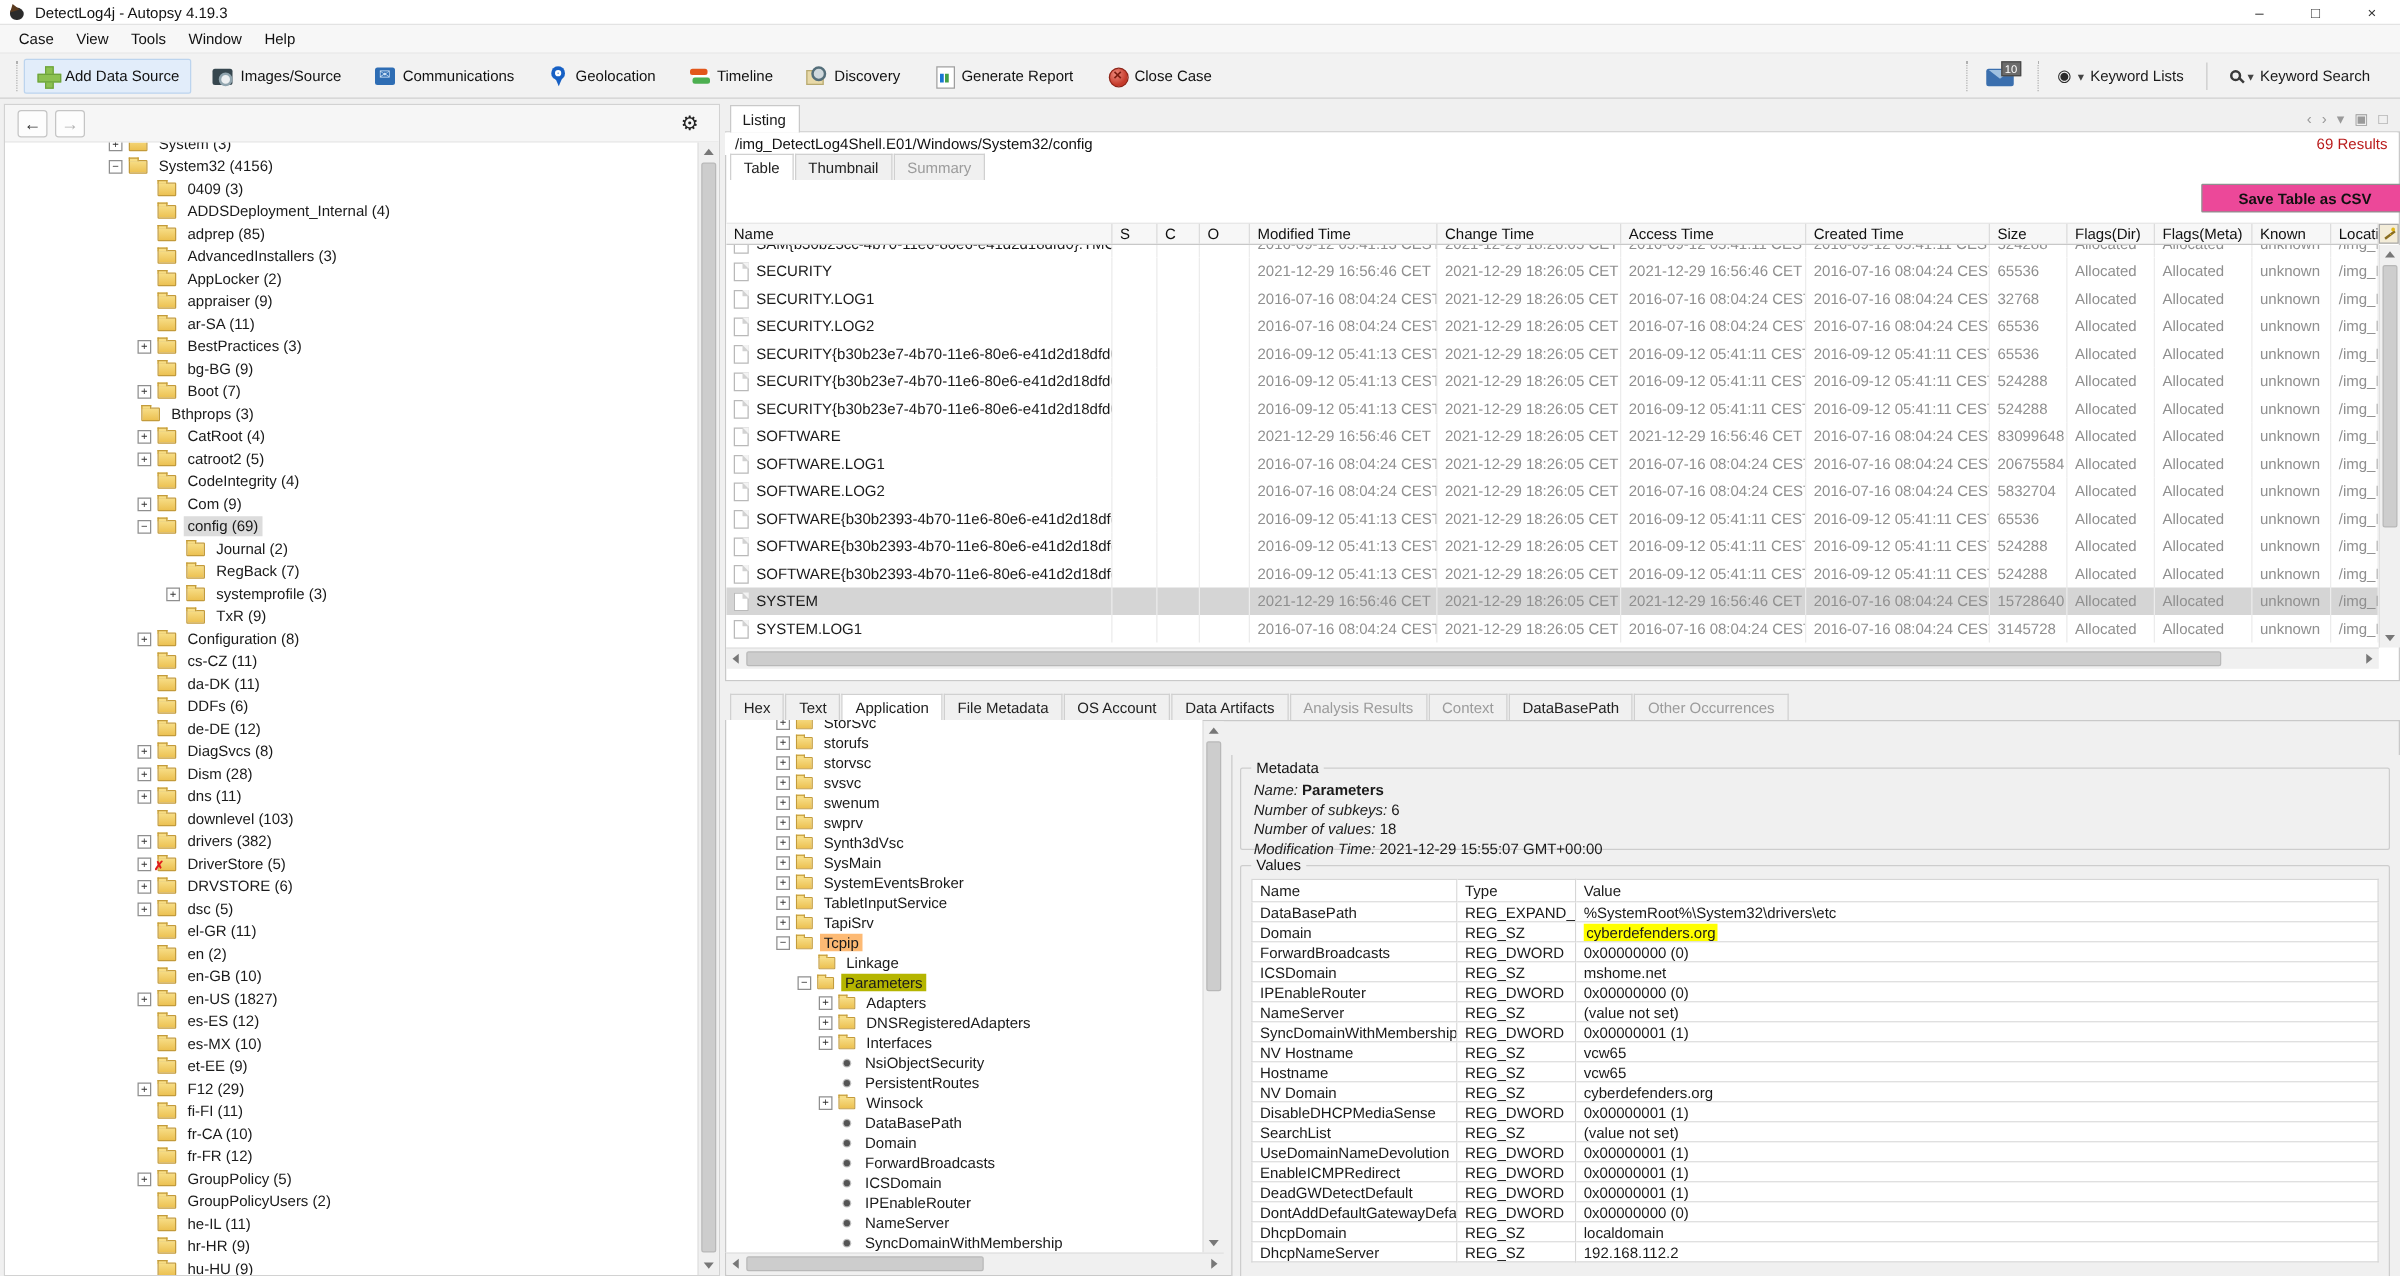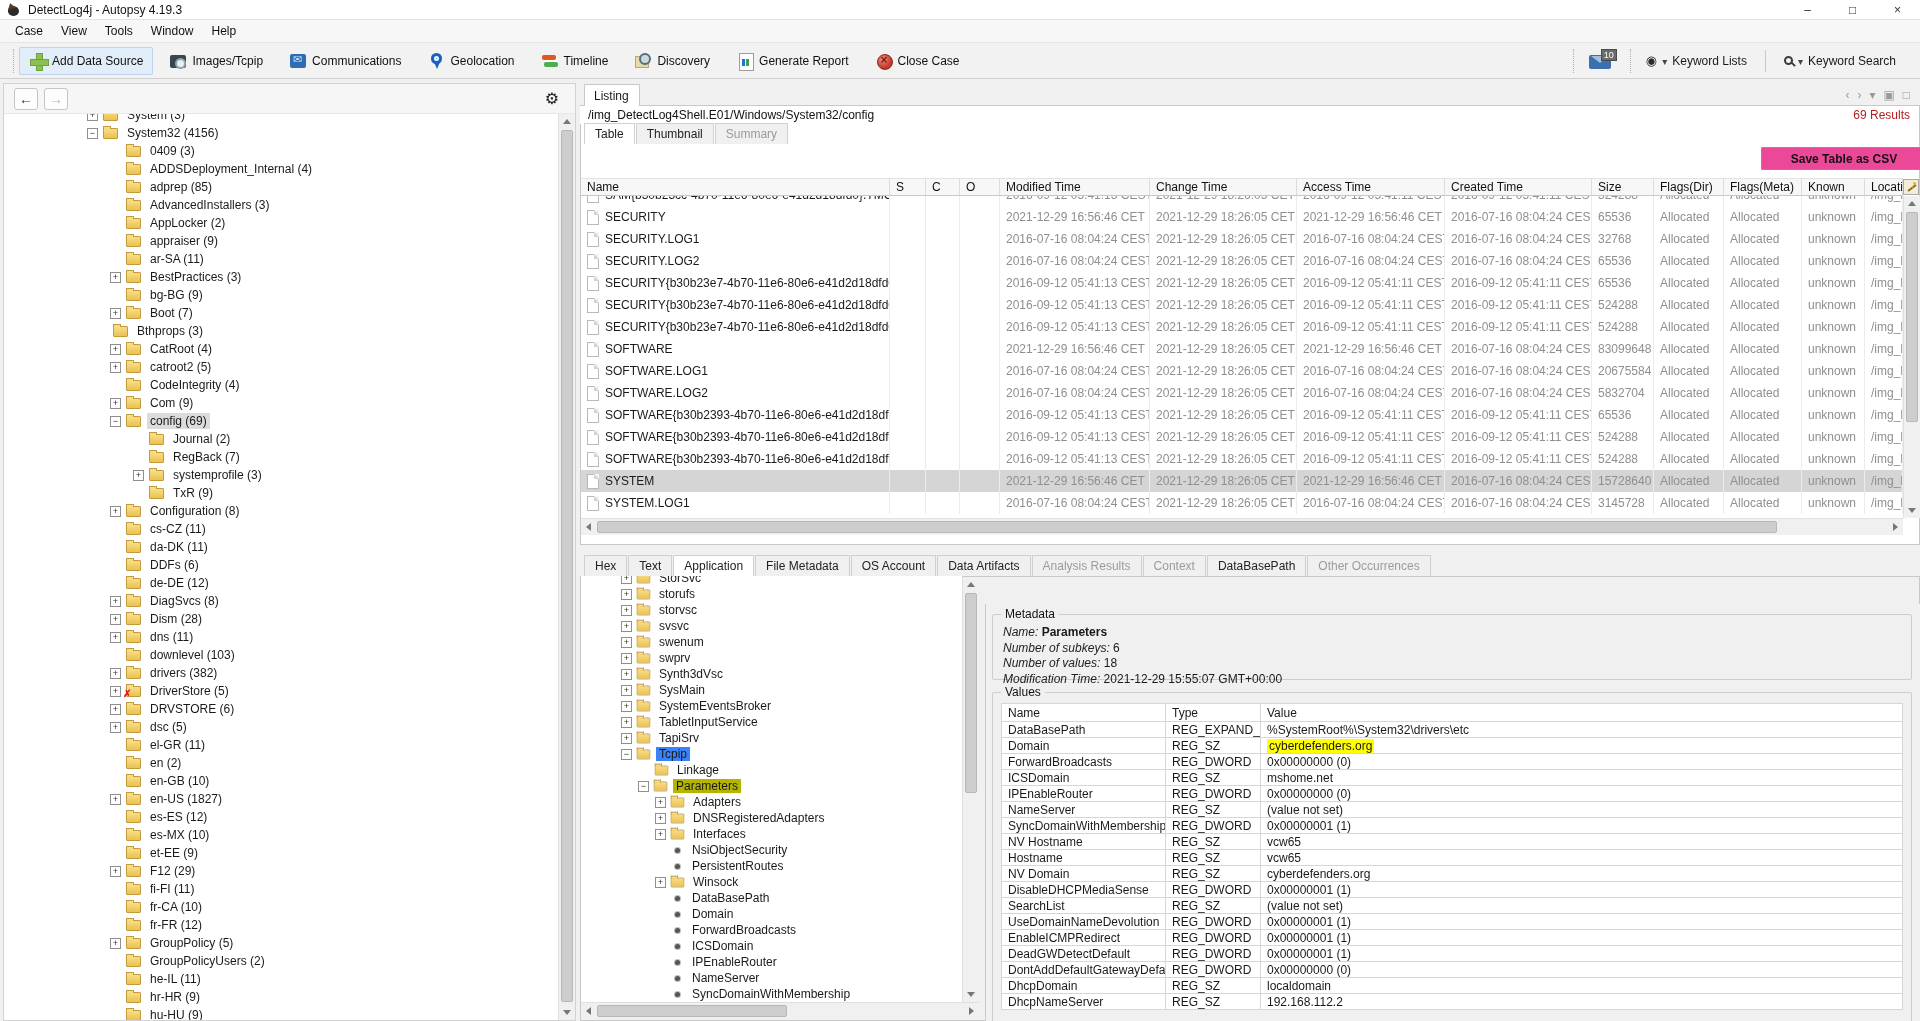--- a/index.html
+++ b/index.html
@@ -120,21 +120,21 @@
   .colchooser::after { content:""; position:absolute; right:2px; top:2px; width:3px; height:3px; background:#e2b717; border-radius:50%; box-shadow:-2px 4px 0 -1px #e2b717; }
   
   #viewer-tabs { left:584px; top:552px; height:24px; }
   #viewer-body { position:absolute; left:580px; top:576px; width:1340px; height:445px; background:#f0f0f0; border:1px solid #c9c9c9; border-top:1px solid #c9c9c9; }
   #reg-tree { position:absolute; left:580px; top:576px; width:382px; height:426px; background:#fff; overflow:hidden; border-left:1px solid #c9c9c9; }
   .rrow { height:16px; display:flex; align-items:center; white-space:nowrap; }
   .rrow .exp { margin-right:4px; }
   .rrow .folder { transform:scale(0.9); margin-right:5px; }
   .dot-icon { width:5px; height:5px; border-radius:50%; background:#555; box-shadow:0 0 0 1px #bdbdbd; flex:none; margin:0 9px 0 4px; }
   .rlabel { padding:0 3px; }
-  .rlabel.hl-yellow { background:#3b82f6; }
+  .rlabel.hl-yellow { background:#fdba74; }
   .rlabel.hl-selected { background:#b5b500; }
   
   #meta-panel { position:absolute; left:985px; top:560px; width:935px; height:445px; background:#f0f0f0; border-left:1px solid #c9c9c9;margin-top:44px; }
   .fieldset { position:absolute; border:1px solid #cdcdcd; border-radius:2px; }
   .legend { position:absolute; top:-8px; left:8px; background:#f0f0f0; padding:0 4px; color:#111; }
   #fs-meta { left:6px; top:10px; width:920px; height:66px; }
   #fs-meta .lines { padding:10px 0 0 10px; line-height:15.5px; }
   .mlabel { font-style:italic; color:#222; }
   .mval {}
   .mval.bold { font-weight:bold; }
@@ -170,21 +170,21 @@
 
 <div id="toolbar">
   <span class="tb-sep"></span>
   <span id="tb-buttons" style="display:flex;">
       <div class="tb-btn active">
       <span class="tbi add-data-source"></span>
       <span class="tb-label">Add Data Source</span>
       </div>
       <div class="tb-btn">
       <span class="tbi images-videos"></span>
-      <span class="tb-label">Images/Tcpip</span>
+      <span class="tb-label">Images/Source</span>
       </div>
       <div class="tb-btn">
       <span class="tbi communications"></span>
       <span class="tb-label">Communications</span>
       </div>
       <div class="tb-btn">
       <span class="tbi geolocation"></span>
       <span class="tb-label">Geolocation</span>
       </div>
       <div class="tb-btn">

